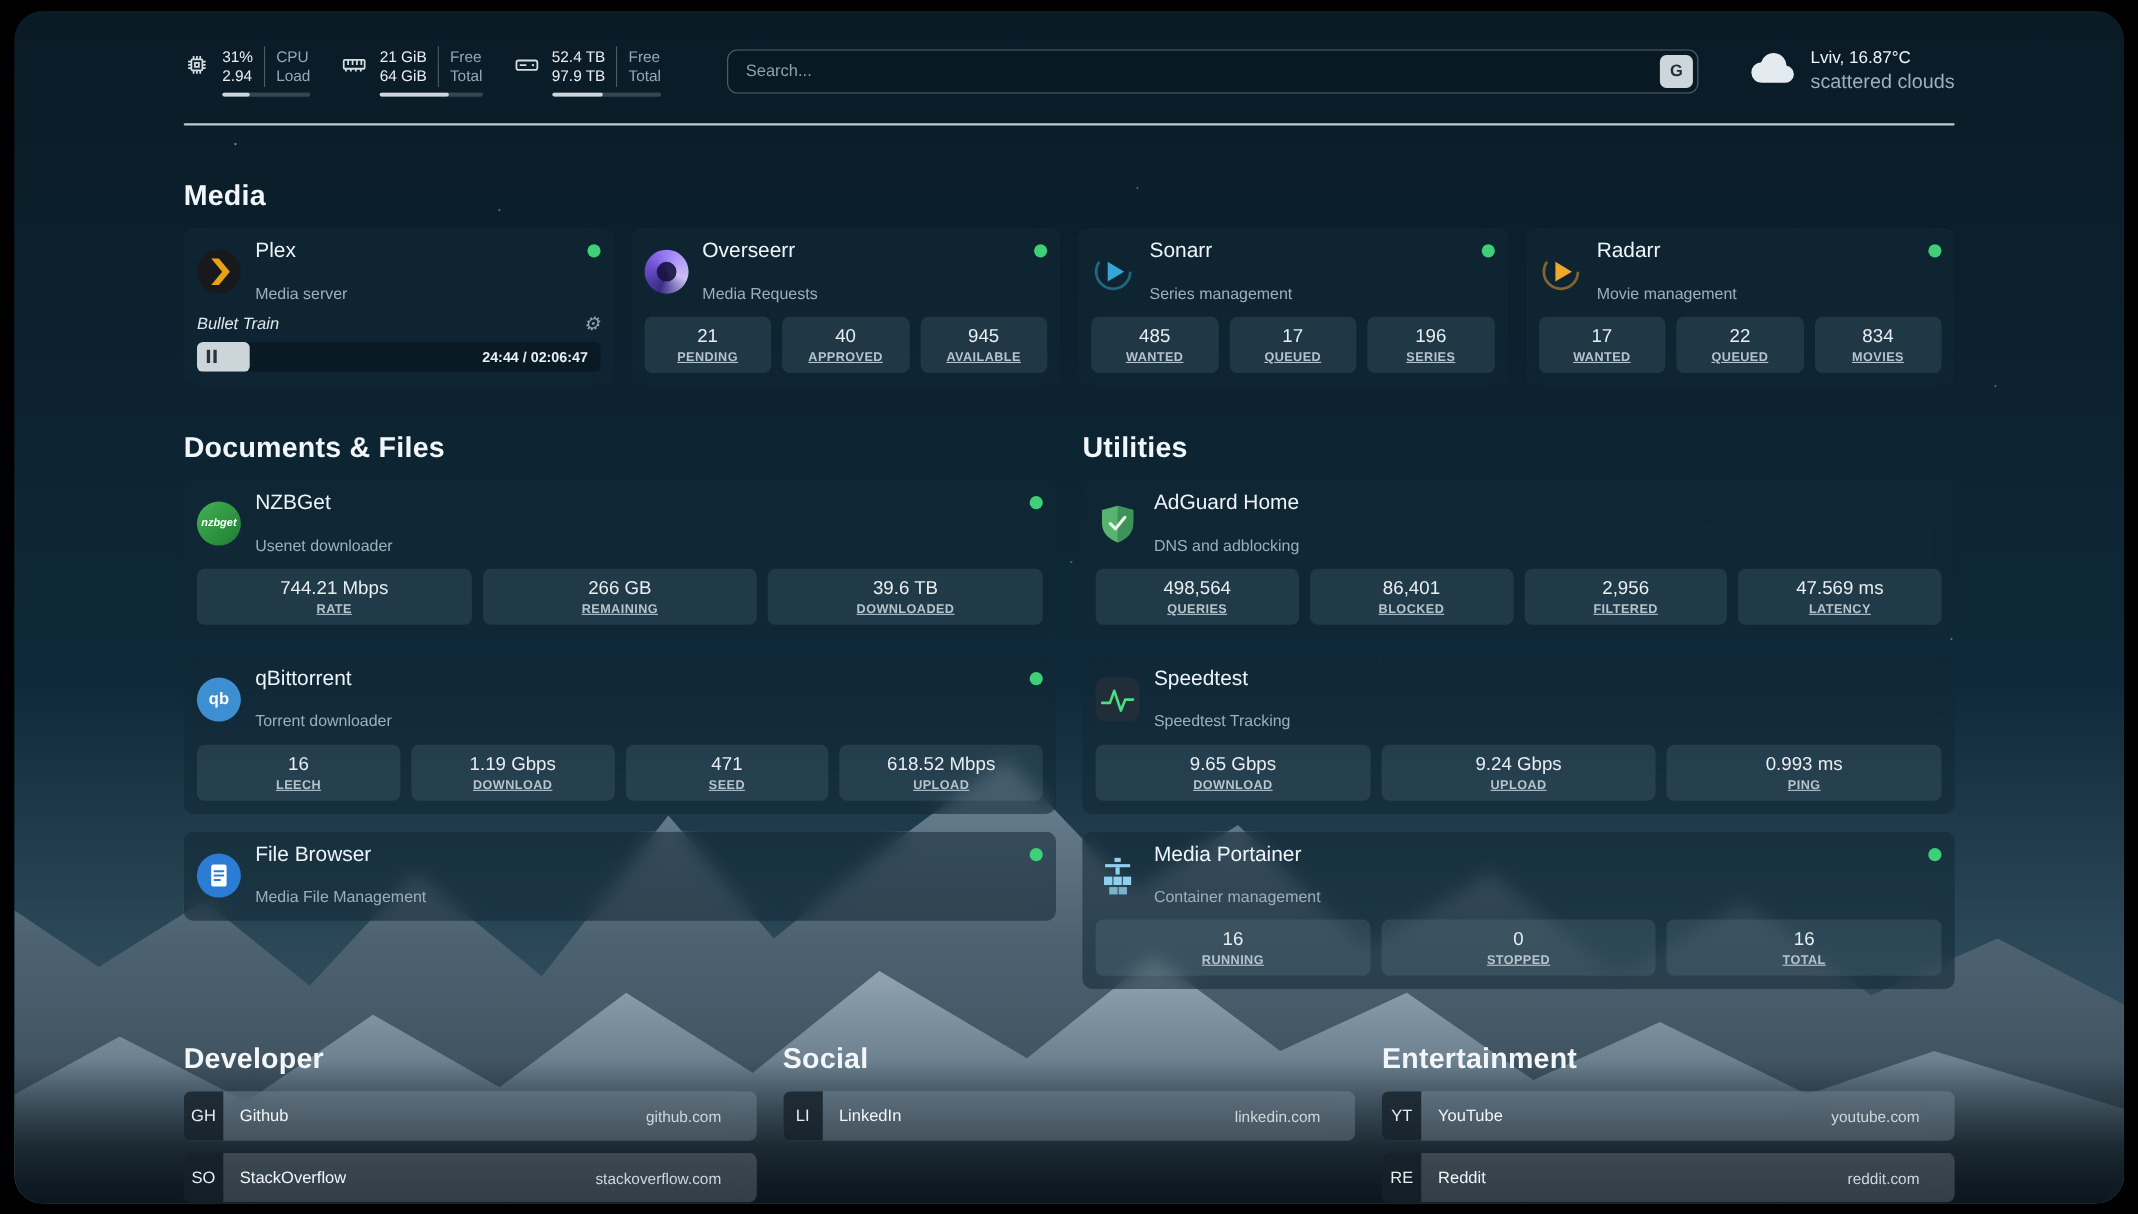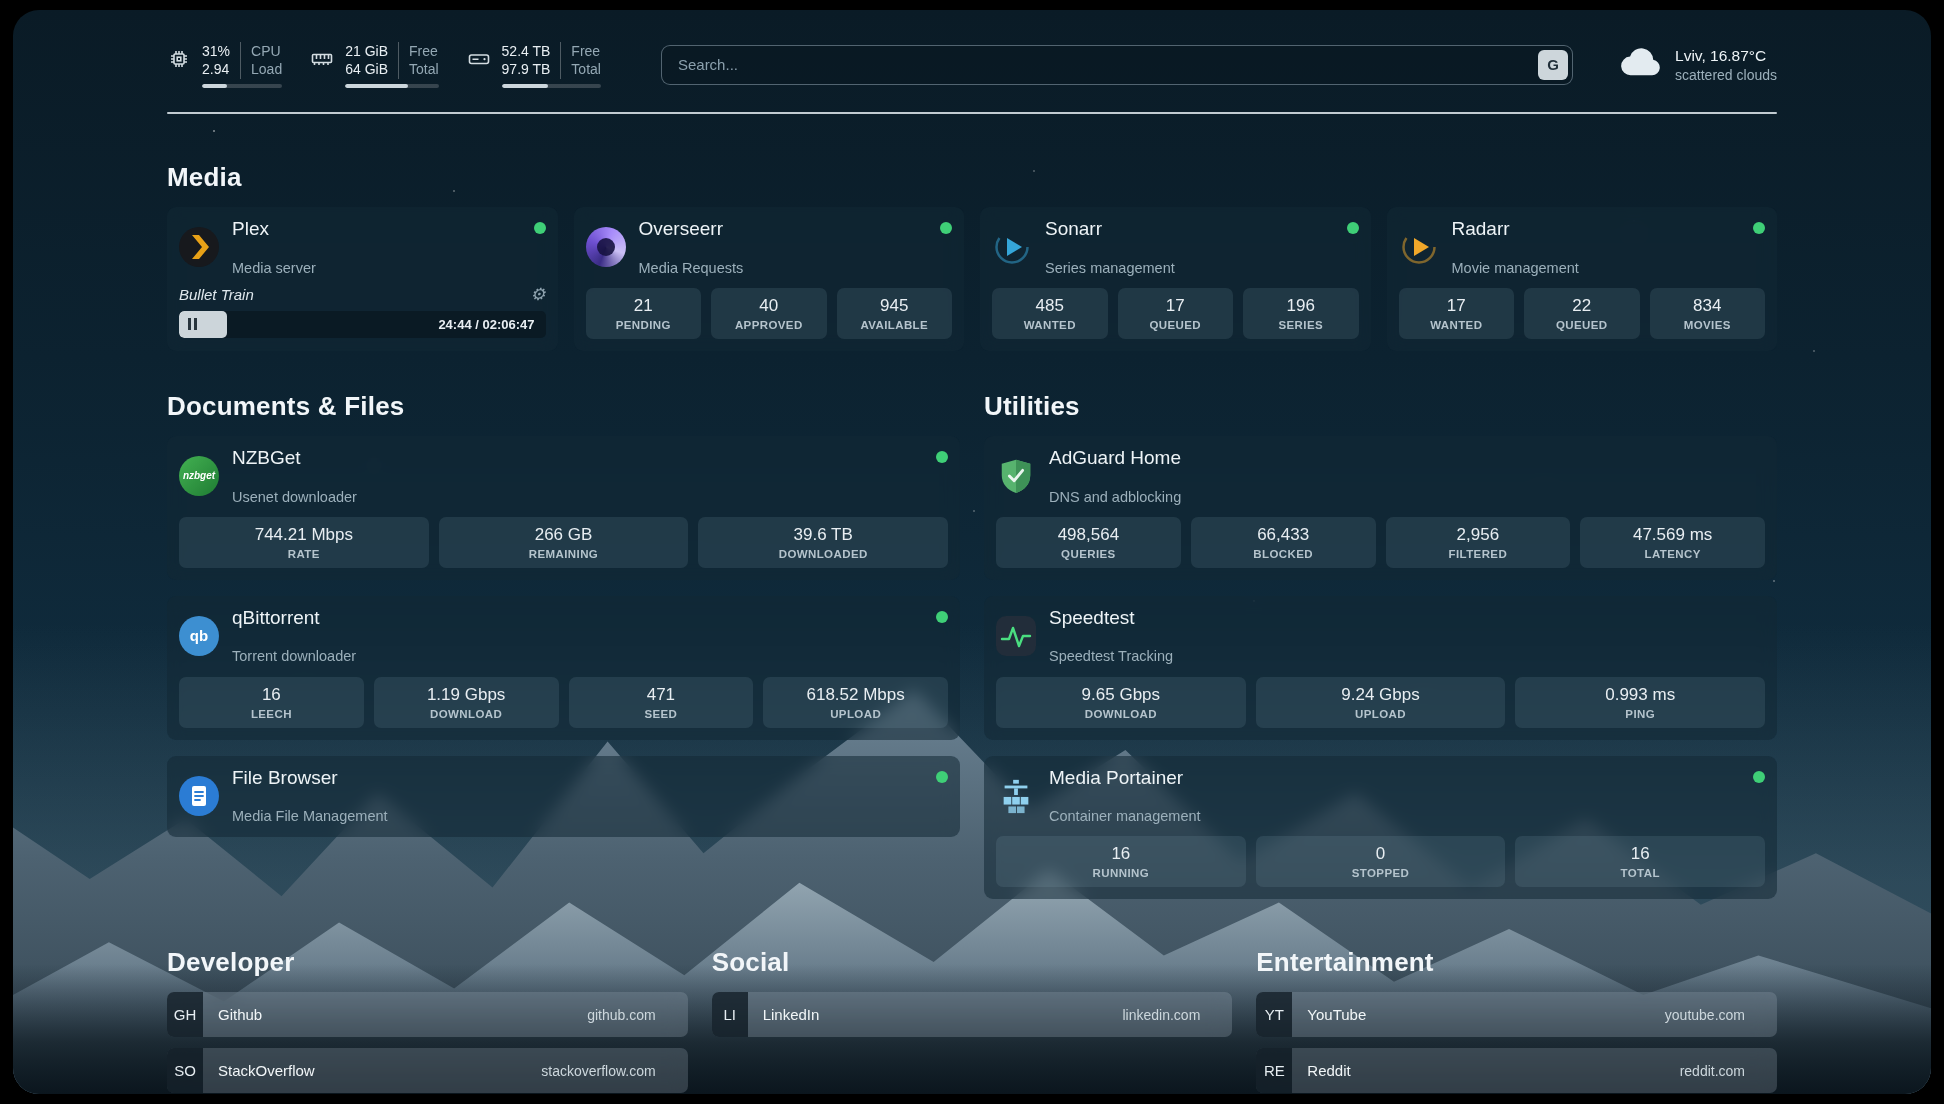--- a/index.html
+++ b/index.html
@@ -34,38 +34,38 @@
   .sys-bar{margin-top:5px;height:4px;border-radius:2px;background:rgba(255,255,255,.18);overflow:hidden;}
   .sys-fill{height:100%;background:#ccd6dc;border-radius:2px;}
   .search{flex:1;position:relative;margin:0 46px 0 32px;height:40px;}
   .search input{width:100%;height:100%;background:rgba(9,24,33,.55);border:1px solid rgba(156,176,189,.5);border-radius:9px;
     color:#e9eff3;font-size:15px;padding:0 52px 0 16px;outline:none;font-family:Liberation Sans, sans-serif;}
   .search input::placeholder{color:#8ba0ad;}
   .search-provider{position:absolute;right:5px;top:5px;width:30px;height:30px;border-radius:6px;background:#cdd6db;color:#1f2e38;
     font-weight:700;font-size:15px;display:flex;align-items:center;justify-content:center;cursor:pointer;}
   .weather{display:flex;align-items:center;gap:12px;}
   .weather-text .loc{font-size:15.5px;color:#eef4f7;}
-  .weather-text .cond{font-size:14px;color:#9cb0bb;margin-top:2px;}
+  .weather-text .cond{font-size:18px;color:#9cb0bb;margin-top:2px;}
   .rule{height:2px;background:rgba(226,234,239,.85);margin-top:24px;border-radius:1px;}
   .section-title{font-size:26px;font-weight:600;color:#f2f6f9;letter-spacing:.2px;}
   .media-section{margin-top:48px;}
   .media-grid{display:grid;grid-template-columns:repeat(4,1fr);gap:16px;margin-top:14px;}
   .two-col{display:grid;grid-template-columns:1fr 1fr;gap:24px;margin-top:40px;align-items:start;}
   .cards{display:flex;flex-direction:column;gap:16px;margin-top:14px;}
   .card{background:rgba(18,40,53,.55);border-radius:9px;padding:10px 12px 12px;backdrop-filter:blur(8px);cursor:pointer;}
   .card-head{display:flex;align-items:center;gap:13px;}
   .icon{width:40px;height:40px;flex:0 0 auto;display:flex;align-items:center;justify-content:center;position:relative;}
   .titles{line-height:1.25;}
   .svc-name{font-size:19px;font-weight:500;color:#eef4f7;}
   .svc-sub{font-size:14.5px;color:#9cb0bb;margin-top:18px;}
   .dot{margin-left:auto;width:12px;height:12px;border-radius:50%;background:#3fcf77;align-self:flex-start;margin-top:5px;}
   .stats{display:flex;gap:10px;margin-top:11px;}
   .stat{flex:1;background:rgba(154,186,204,.13);border-radius:7px;text-align:center;padding:8px 4px 8px;}
   .stat-value{font-size:17px;color:#e8eef2;}
-  .stat-label{font-size:11.5px;font-weight:700;color:#b5c4cd;margin-top:3px;letter-spacing:.4px;}
+  .stat-label{font-size:11.5px;font-weight:700;color:#b5c4cd;margin-top:3px;letter-spacing:.4px;text-decoration:underline;}
   .plex-np{display:flex;align-items:center;margin-top:9px;font-style:italic;}
   .np-title{font-size:15px;color:#dfe8ed;}
   .gear{margin-left:auto;color:#8fa3af;font-size:17px;cursor:pointer;line-height:1;}
   .plex-player{margin-top:8px;height:27px;background:rgba(6,16,23,.5);border-radius:5px;position:relative;display:flex;align-items:center;overflow:hidden;}
   .plex-progress{height:100%;background:#ccd5da;border-radius:5px;display:flex;align-items:center;padding-left:9px;min-width:40px;}
   .pause{display:flex;gap:3px;}
   .pause i{display:block;width:3px;height:12px;background:#27343c;}
   .plex-time{position:absolute;right:11px;font-size:13px;font-weight:600;color:#e9eff3;}
   
   .icon.plex{background:#17191d;border-radius:50%;}
@@ -402,21 +402,21 @@
                   <div class="svc-name">AdGuard Home</div>
                   <div class="svc-sub">DNS and adblocking</div>
                 </div>
               </div>
               <div class="stats">
                 <div class="stat">
                   <div class="stat-value">498,564</div>
                   <div class="stat-label">QUERIES</div>
                 </div>
                 <div class="stat">
-                  <div class="stat-value">66,433</div>
+                  <div class="stat-value">86,401</div>
                   <div class="stat-label">BLOCKED</div>
                 </div>
                 <div class="stat">
                   <div class="stat-value">2,956</div>
                   <div class="stat-label">FILTERED</div>
                 </div>
                 <div class="stat">
                   <div class="stat-value">47.569 ms</div>
                   <div class="stat-label">LATENCY</div>
                 </div>

